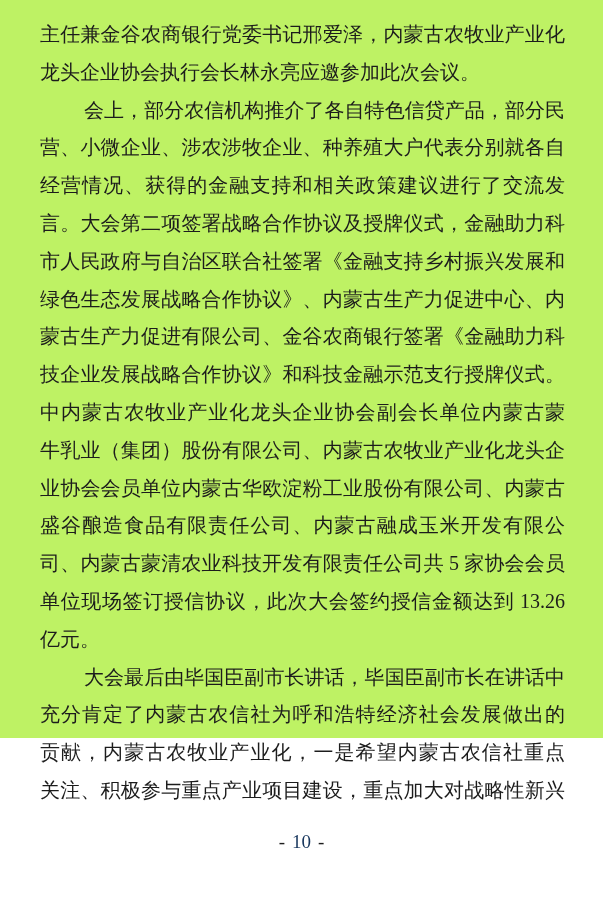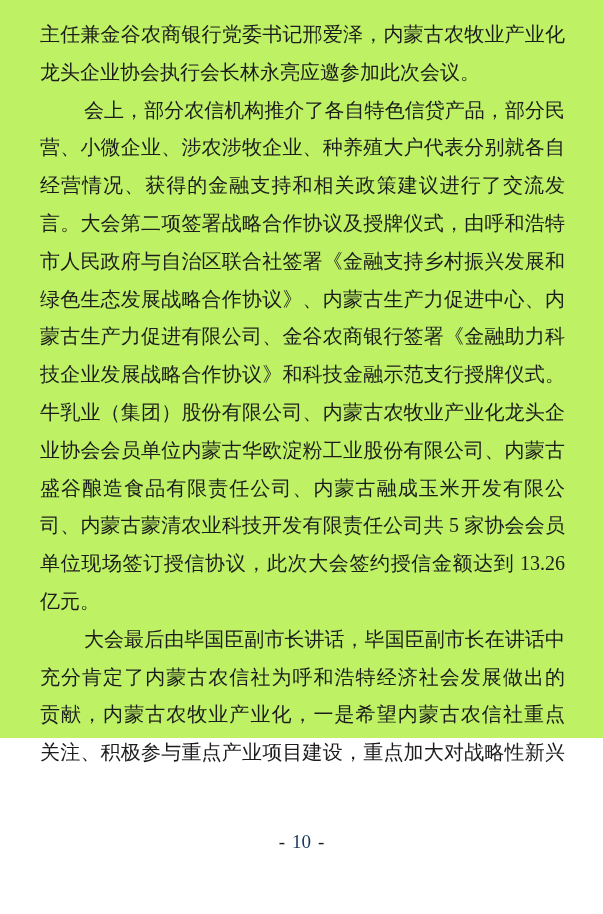--- a/index.html
+++ b/index.html
@@ -63,25 +63,26 @@
 </head>
 <body>
 
 <div class="page">
   <div class="text-column">
     <div class="line">主任兼金谷农商银行党委书记邢爱泽，内蒙古农牧业产业化</div>
     <div class="line para-end">龙头企业协会执行会长林永亮应邀参加此次会议。</div>
     <div class="line indent">会上，部分农信机构推介了各自特色信贷产品，部分民</div>
     <div class="line">营、小微企业、涉农涉牧企业、种养殖大户代表分别就各自</div>
     <div class="line">经营情况、获得的金融支持和相关政策建议进行了交流发</div>
-    <div class="line">言。大会第二项签署战略合作协议及授牌仪式，由呼和浩特</div>
+    <div class="line">言。大会第二项签署战略合作协议及授牌仪式，金融助力科</div>
     <div class="line">市人民政府与自治区联合社签署《金融支持乡村振兴发展和</div>
     <div class="line">绿色生态发展战略合作协议》、内蒙古生产力促进中心、内</div>
     <div class="line">蒙古生产力促进有限公司、金谷农商银行签署《金融助力科</div>
     <div class="line">技企业发展战略合作协议》和科技金融示范支行授牌仪式。</div>
+    <div class="line">中内蒙古农牧业产业化龙头企业协会副会长单位内蒙古蒙</div>
     <div class="line">牛乳业（集团）股份有限公司、内蒙古农牧业产业化龙头企</div>
     <div class="line">业协会会员单位内蒙古华欧淀粉工业股份有限公司、内蒙古</div>
     <div class="line">盛谷酿造食品有限责任公司、内蒙古融成玉米开发有限公</div>
     <div class="line">司、内蒙古蒙清农业科技开发有限责任公司共 5 家协会会员</div>
     <div class="line">单位现场签订授信协议，此次大会签约授信金额达到 13.26</div>
     <div class="line para-end">亿元。</div>
     <div class="line indent">大会最后由毕国臣副市长讲话，毕国臣副市长在讲话中</div>
     <div class="line">充分肯定了内蒙古农信社为呼和浩特经济社会发展做出的</div>
     <div class="line">贡献，内蒙古农牧业产业化，一是希望内蒙古农信社重点</div>
     <div class="line">关注、积极参与重点产业项目建设，重点加大对战略性新兴</div>

